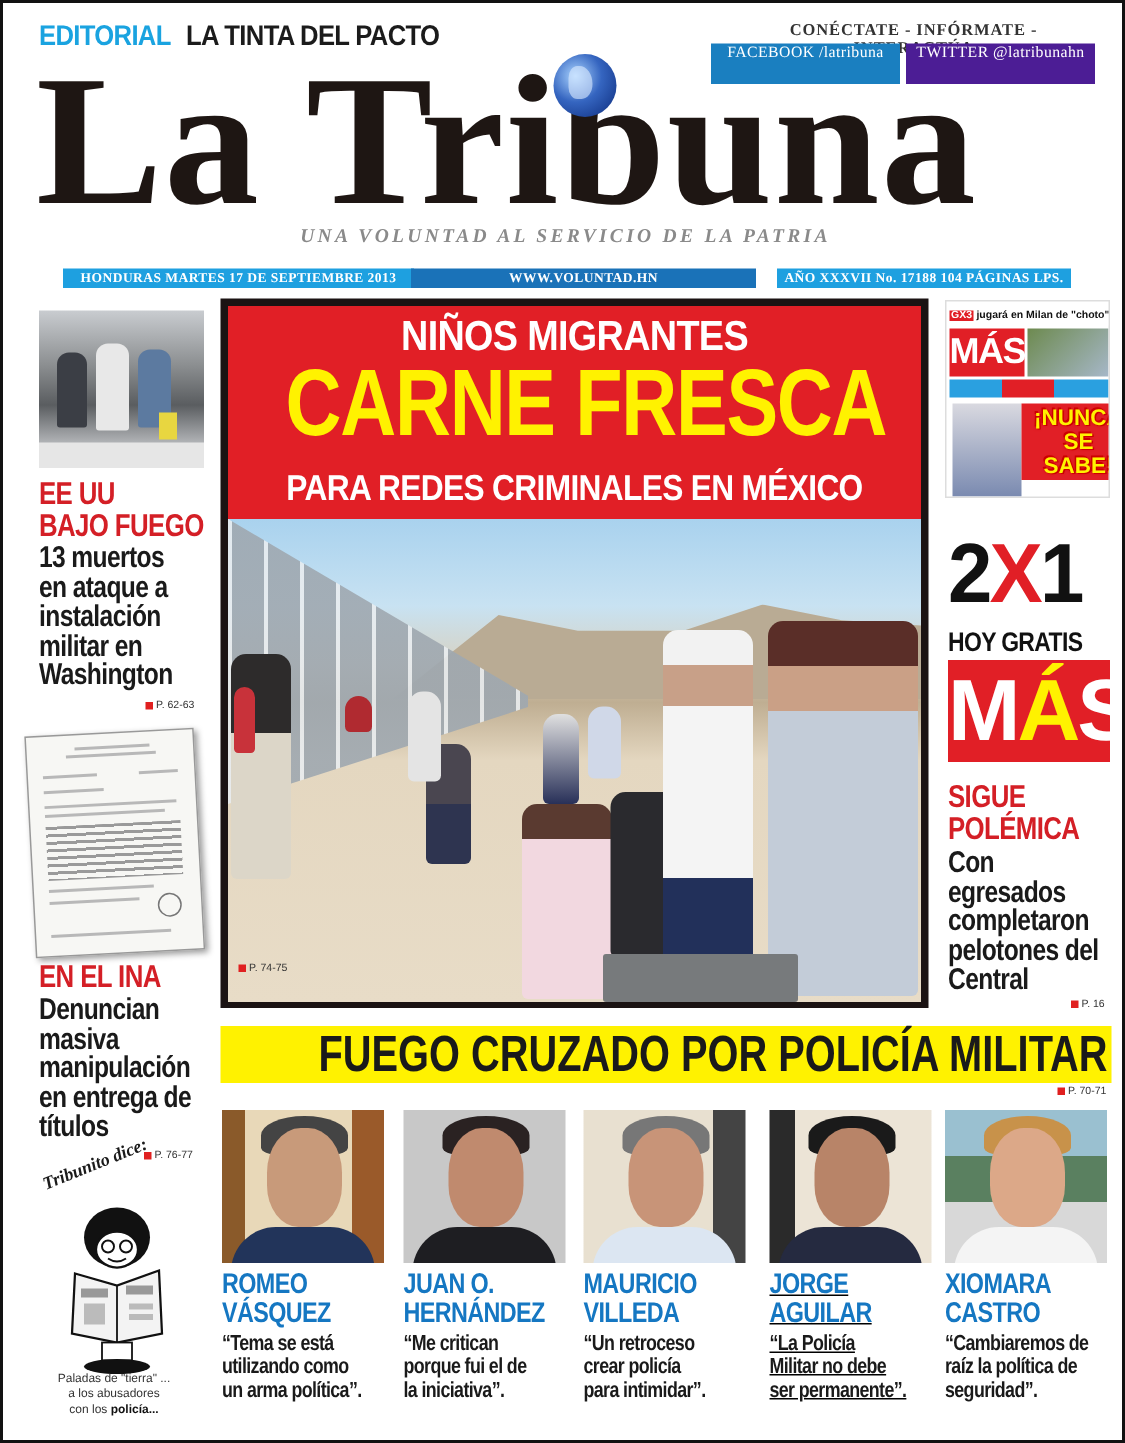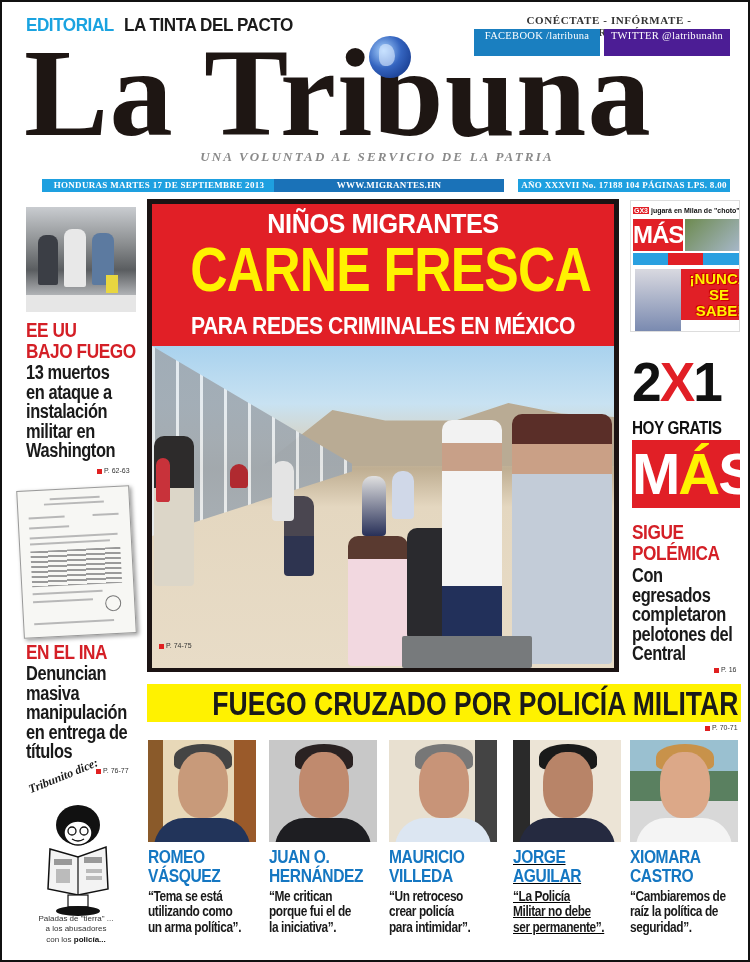--- a/index.html
+++ b/index.html
@@ -18,21 +18,21 @@
   
   .masthead { left: 22px; top: 30px; font-family: "Liberation Serif", serif; font-weight: bold; font-size: 124px; color: #1e1613; letter-spacing: 1px; line-height: 1; transform: scaleX(1.02); transform-origin: left; white-space: nowrap; }
   .globe { left: 367px; top: 34px; width: 42px; height: 42px; border-radius: 50%; background: radial-gradient(circle at 35% 35%, #aad4ff 0%, #3565c0 45%, #0b2a7a 100%); }
   .globe::after { content:""; position:absolute; left: 10px; top: 8px; width: 16px; height: 22px; border-radius: 40% 60% 50% 40%; background: rgba(220,235,255,0.6); }
   .slogan { left: 0; top: 147px; width: 750px; text-align: center; font-family: "Liberation Serif", serif; font-style: italic; font-weight: bold; font-size: 13px; color: #8a8a8a; letter-spacing: 2.2px; }
 
   
   .infobar { top: 177px; height: 13px; font-family: "Liberation Serif", serif; font-weight: bold; font-size: 9px; color: #fff; line-height: 13px; text-align: center; letter-spacing: 0.3px; }
   .ib1 { left: 24px; width: 234px; background: #1ea0e0; margin-left: 16px; }
   .ib2 { left: 272px; width: 230px; background: #1a72b8; }
-  .ib3 { left: 516px; width: 212px; background: #1ea0e0; }
+  .ib3 { left: 516px; width: 196px; background: #1ea0e0; }
 
   
   .photo-dc { left: 24px; top: 205px; width: 110px; height: 105px; background: linear-gradient(180deg, #c9ccd0 0%, #8b8e90 35%, #5a5d60 60%, #c7c9cc 90%); overflow: hidden; }
   .photo-dc .p1 { position:absolute; left:12px; top:28px; width:20px; height:50px; background:#3b3e45; border-radius:8px 8px 2px 2px; }
   .photo-dc .p2 { position:absolute; left:38px; top:22px; width:22px; height:58px; background:#e8e8e8; border-radius:8px 8px 2px 2px; }
   .photo-dc .p3 { position:absolute; left:66px; top:26px; width:22px; height:52px; background:#5c7aa0; border-radius:8px 8px 2px 2px; }
   .photo-dc .sign { position:absolute; left:80px; top:68px; width:12px; height:18px; background:#e8d640; }
   .photo-dc .car { position:absolute; left:0; top:88px; width:110px; height:17px; background:#e6e6e6; }
 
   .kicker { font-family: "Liberation Sans", sans-serif; font-weight: bold; color: #d41f26; line-height: 0.98; letter-spacing: -0.5px; transform: scaleX(0.82); transform-origin: left; white-space: nowrap; }
@@ -113,21 +113,21 @@
   <div class="abs editorial-title">LA TINTA DEL PACTO</div>
   <div class="abs connect">CONÉCTATE - INFÓRMATE - INTERACTÚA</div>
   <div class="abs social fb">FACEBOOK /latribuna</div>
   <div class="abs social tw">TWITTER @latribunahn</div>
 
   <div class="abs masthead">La Tribuna</div>
   <div class="abs globe"></div>
   <div class="abs slogan">UNA VOLUNTAD AL SERVICIO DE LA PATRIA</div>
 
   <div class="abs infobar ib1">HONDURAS MARTES 17 DE SEPTIEMBRE 2013</div>
-  <div class="abs infobar ib2">WWW.MIGRANTES.HN</div>
+  <div class="abs infobar ib2">WWW.VOLUNTAD.HN</div>
   <div class="abs infobar ib3">AÑO XXXVII No. 17188 104 PÁGINAS LPS. 8.00</div>
 
   <div class="abs photo-dc">
     <div class="p1"></div>
       <div class="p2"></div>
       <div class="p3"></div>
       <div class="sign"></div>
       <div class="car"></div>
   </div>
   <div class="abs kicker l-k1">

